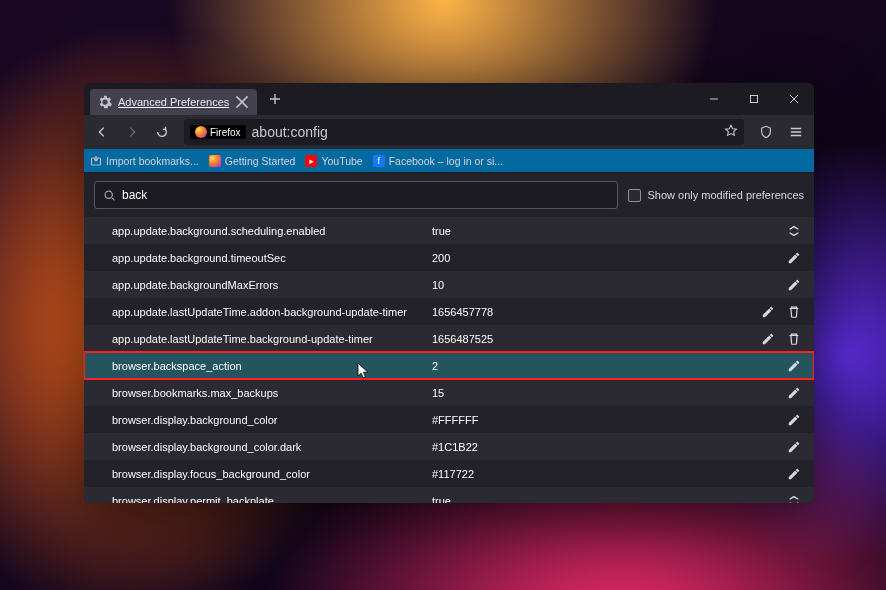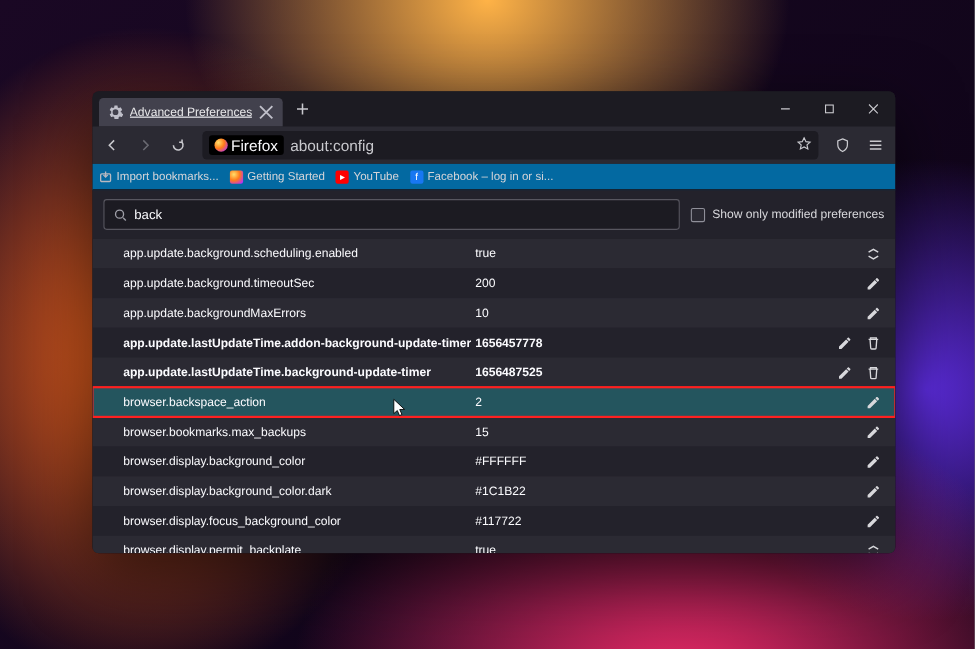--- a/index.html
+++ b/index.html
@@ -62,21 +62,21 @@
   .addr {
     flex:1; height:26px;
     background:#1c1b22;
     border-radius:4px;
     display:flex; align-items:center;
     padding:0 6px; gap:6px;
     margin:0 6px;
   }
   .addr .ff-pill{
     background:#000; border-radius:3px; padding:1px 5px;
-    display:flex;align-items:center;gap:3px;font-size:14px;
+    display:flex;align-items:center;gap:3px;font-size:10px;
   }
   .addr .ff-pill .dot{width:12px;height:12px;border-radius:50%;background:radial-gradient(circle at 30% 30%,#ffdf6b,#ff7b1a 45%,#b52eff 90%);}
   .addr .url{flex:1;color:#c9c9ce;font-size:14px;}
   .addr .star{color:#c9c9ce;}
   
   .bookmarks {
     height: 24px;
     background: #0369a1;
     display:flex; align-items:center; padding:0 6px; gap:10px;
     border-bottom:1px solid #17161c;
@@ -109,21 +109,21 @@
   
   .prefs{flex:1;overflow:hidden;}
   .pref-row{
     display:flex;align-items:center;
     height:27px;
     padding:0 12px 0 28px;
     font-size:11px;
   }
   .pref-row:nth-child(odd){background:#2b2a33;}
   .pref-row:nth-child(even){background:#23222b;}
-  .pref-row.modified{font-weight:700;}
+  .pref-row.modified{font-weight:400;}
   .pref-row.highlight{
     background:#24555e !important;
     outline:2px solid #ff2020;
     outline-offset:-1px;
   }
   .pref-name{flex:0 0 320px; white-space:nowrap; overflow:hidden; text-overflow:ellipsis;}
   .pref-value{flex:1; white-space:nowrap; overflow:hidden; text-overflow:ellipsis;}
   .pref-actions{display:flex;gap:10px;}
   .act-btn{width:16px;height:16px;display:flex;align-items:center;justify-content:center;color:#d8d8dc;}
   .act-btn svg{width:14px;height:14px;}

